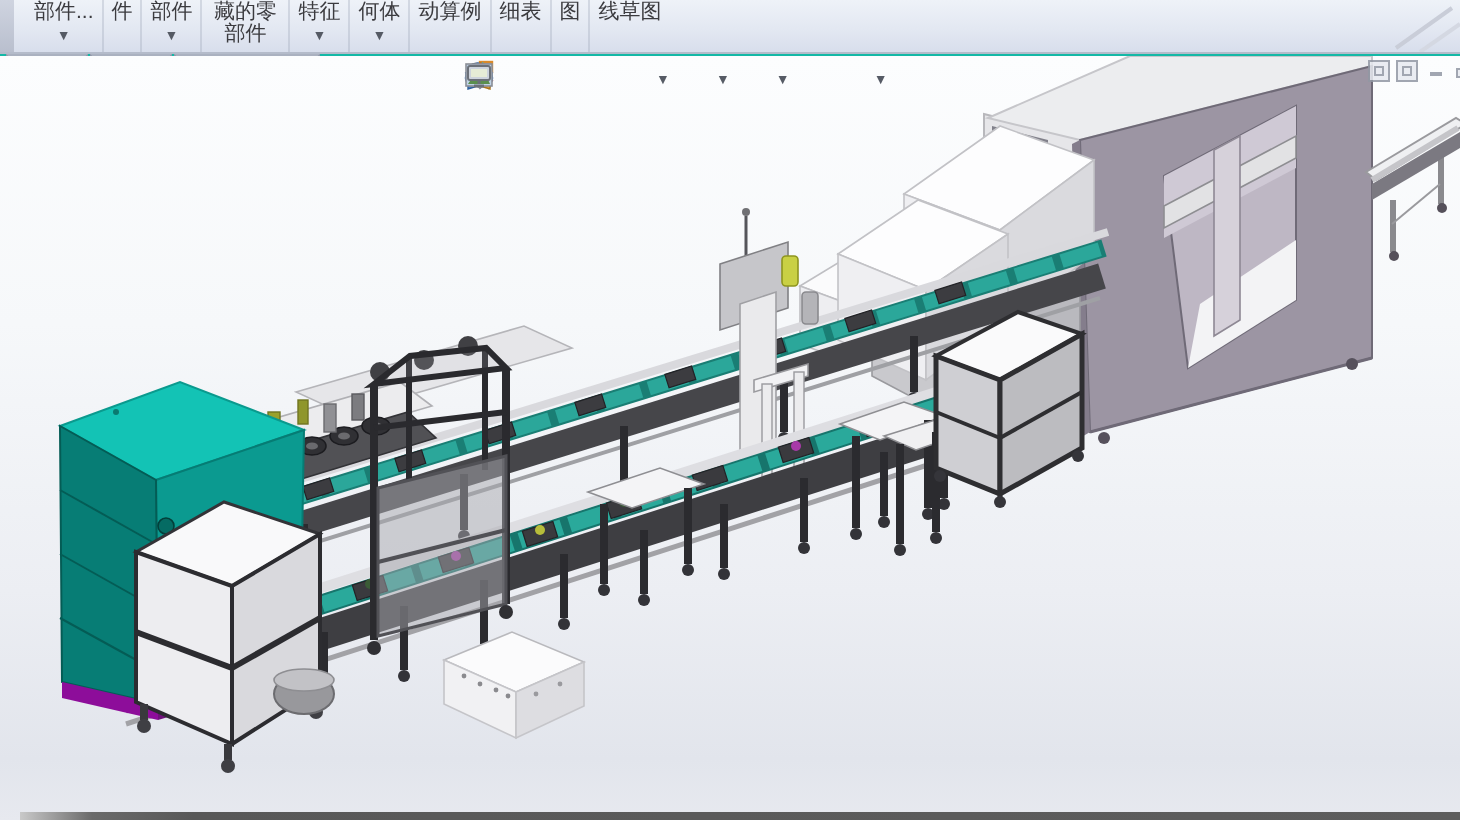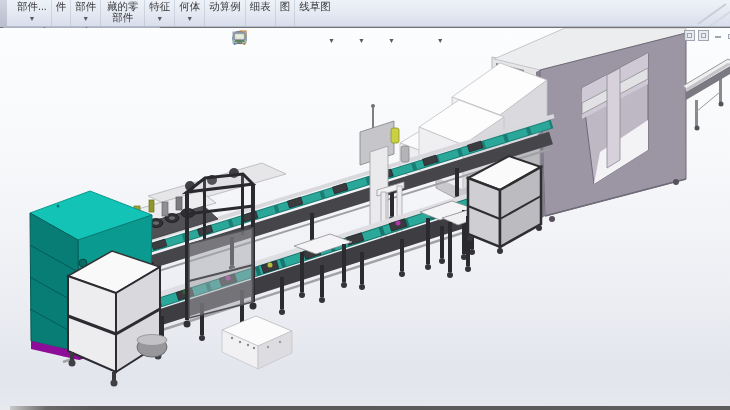--- a/index.html
+++ b/index.html
@@ -1,18 +1,18 @@
 <!DOCTYPE html>
 <html><head>
 <meta charset="utf-8">
 <style>
   * { margin:0; padding:0; box-sizing:border-box; }
   html,body { width:730px; height:410px; overflow:hidden;
     font-family:"Liberation Sans", sans-serif; }
-  #screen { position:relative; width:730px; height:410px; background:#737373; }
+  #screen { position:relative; width:730px; height:410px; background:#14b8a6; }
 
   
   #cmdbar { position:absolute; left:0; top:0; width:730px; height:27px;
     background:linear-gradient(180deg,#eef2f8 0%,#e3e8f2 55%,#d8deec 100%);
     border-bottom:1px solid #b4bbca; display:flex; align-items:flex-start; }
   .edge-sliver { width:7px; height:26px;
     background:linear-gradient(180deg,#cfd4e0,#b9bfce); margin-right:6px; }
   .cmd-btn { display:flex; flex-direction:column; align-items:center;
     justify-content:flex-start; height:26px; padding:1px 4px 0 4px;
     color:#3b3b3f; font-size:10.5px; line-height:11px; text-align:center;

